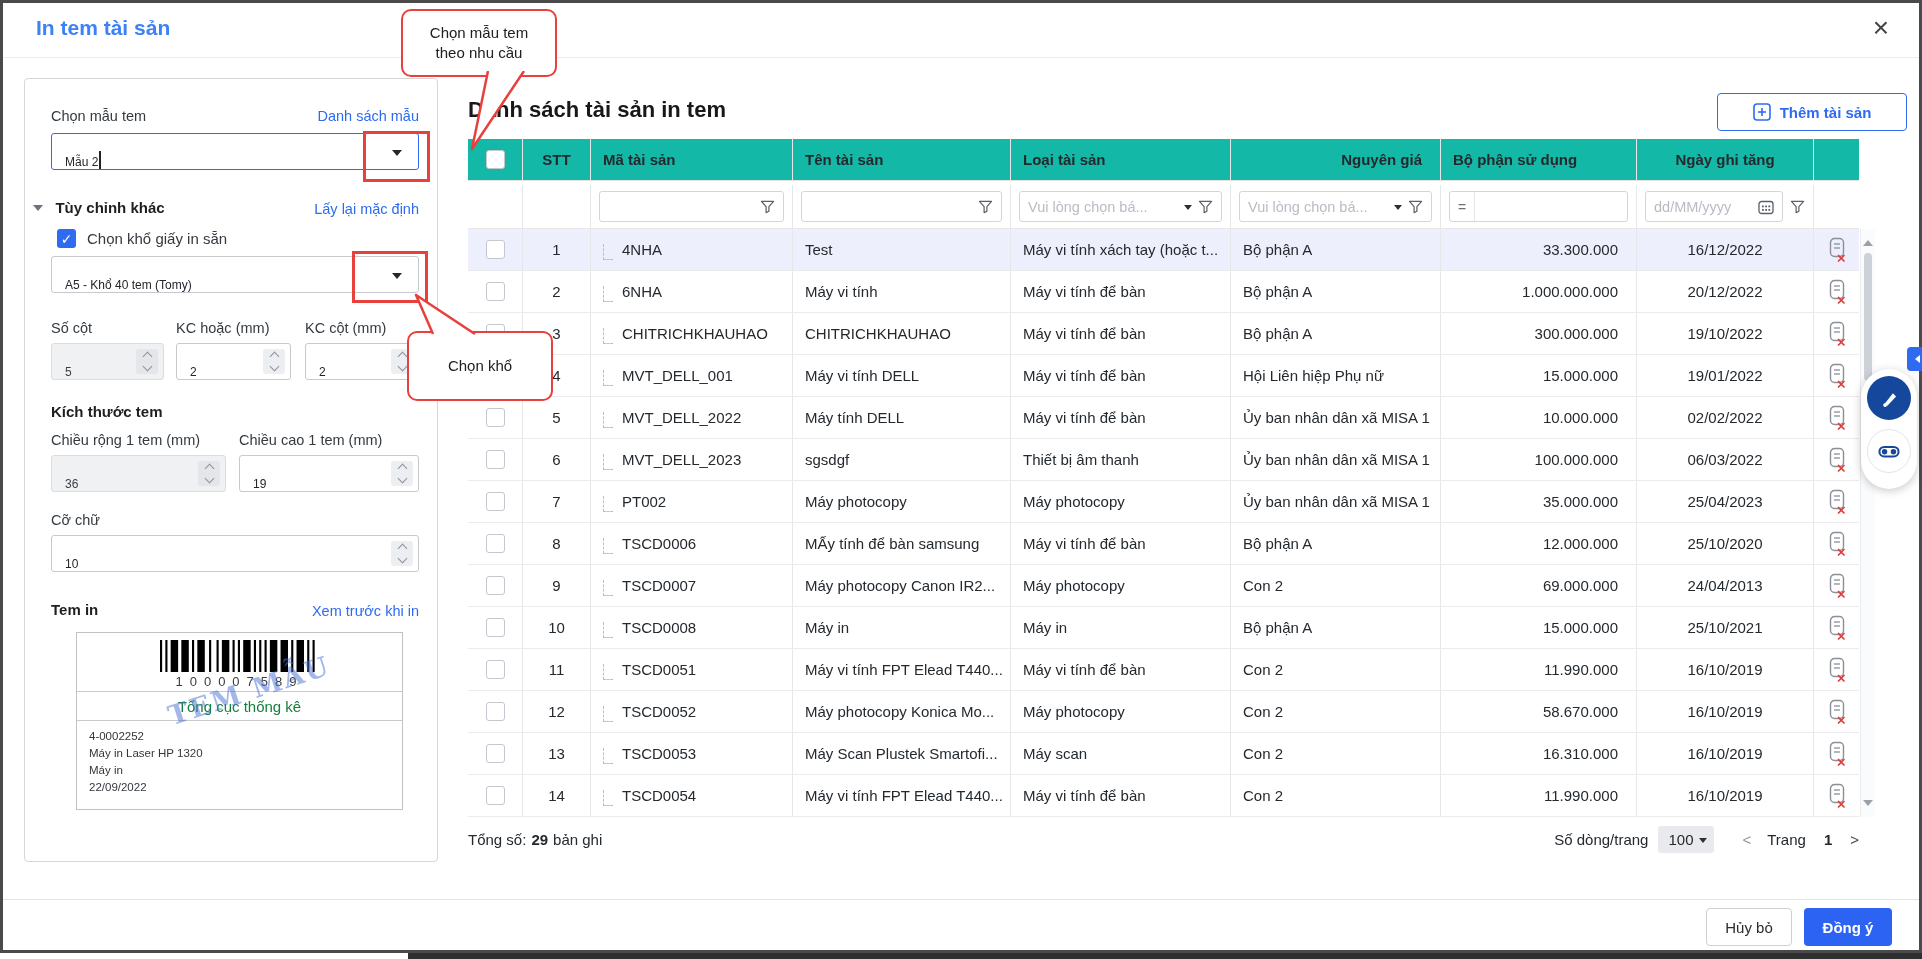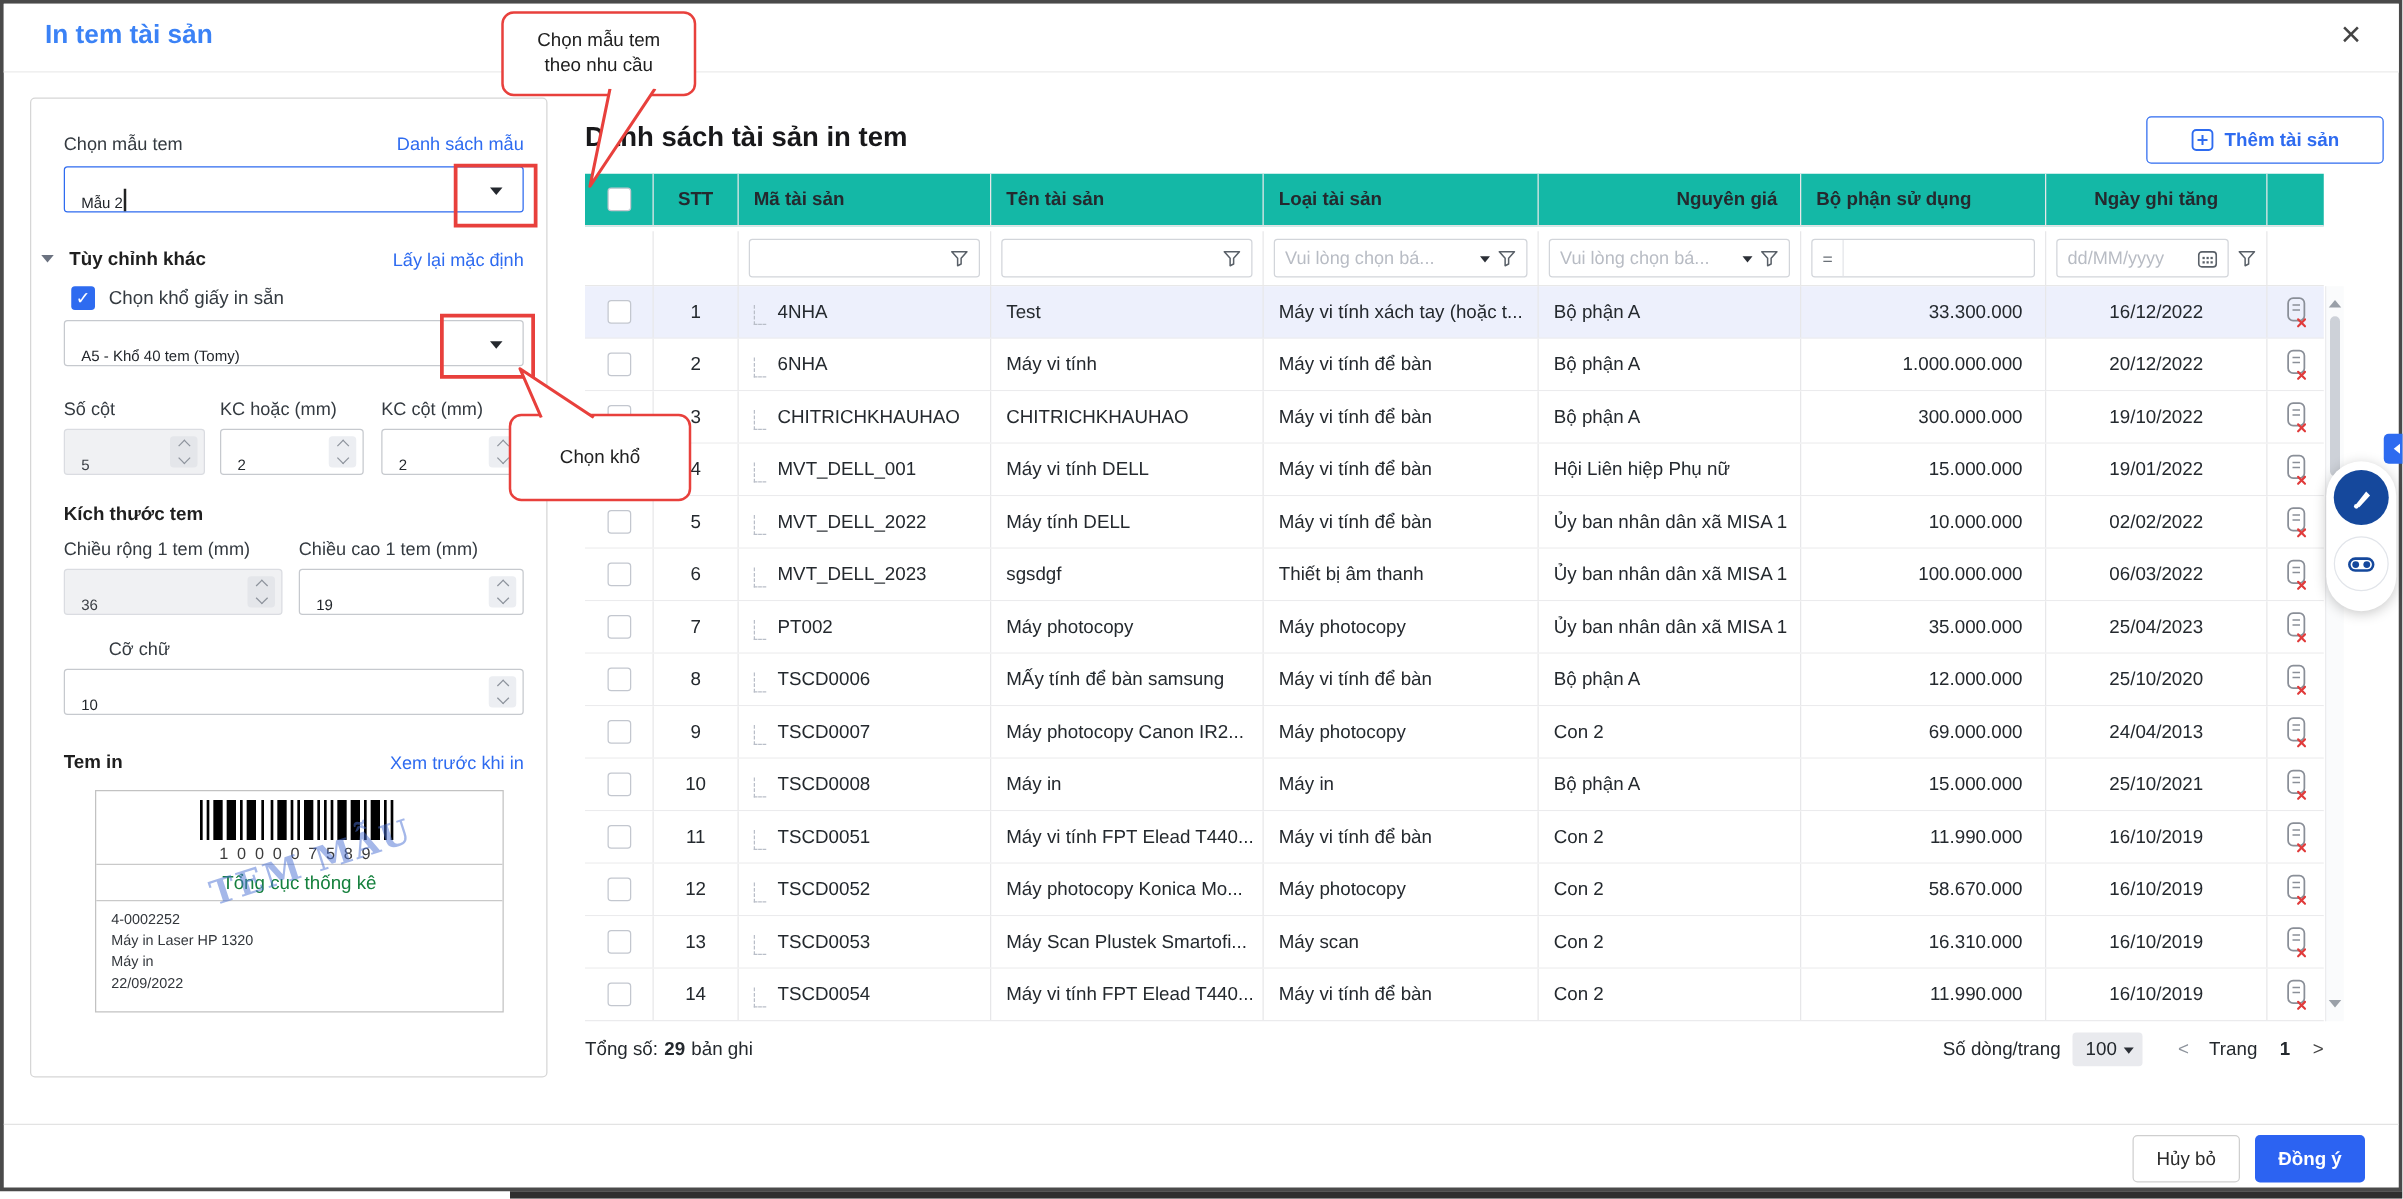--- a/index.html
+++ b/index.html
@@ -170,21 +170,21 @@
         </span>
     </div>
     <div class="fld" style="left:214px;top:376px;width:180px;">
       <span>19</span>
       <span class="spinbox">
           <i class="chev up"></i>
           <i class="chev dn"></i>
         </span>
     </div>
 
-    <div class="abs" style="left:26px;top:432px;margin-left:36px;"><span class="lbl">Cỡ chữ</span></div>
+    <div class="abs" style="left:26px;top:432px;"><span class="lbl">Cỡ chữ</span></div>
     <div class="fld" style="left:26px;top:456px;width:368px;">
       <span>10</span>
       <span class="spinbox">
           <i class="chev up"></i>
           <i class="chev dn"></i>
         </span>
     </div>
 
     <div class="abs" style="left:26px;top:522px;"><span class="sect">Tem in</span></div>
     <div class="abs" style="right:18px;top:523px;"><span class="link">Xem trước khi in</span></div>

